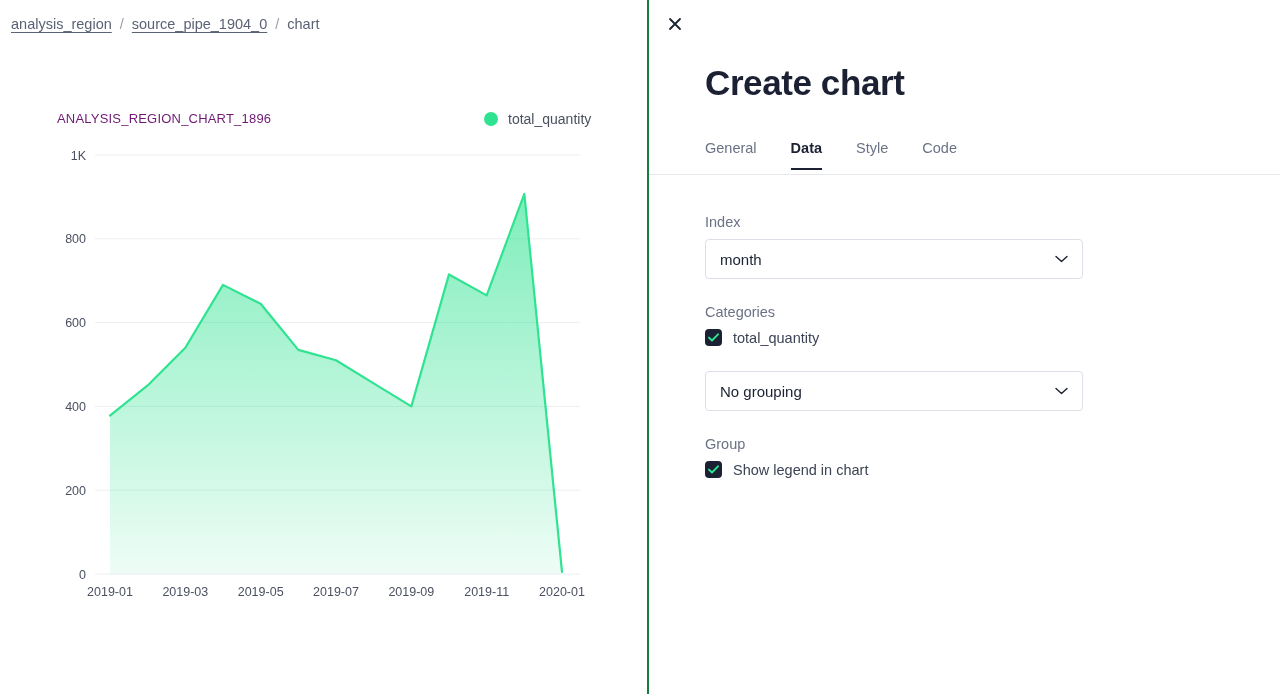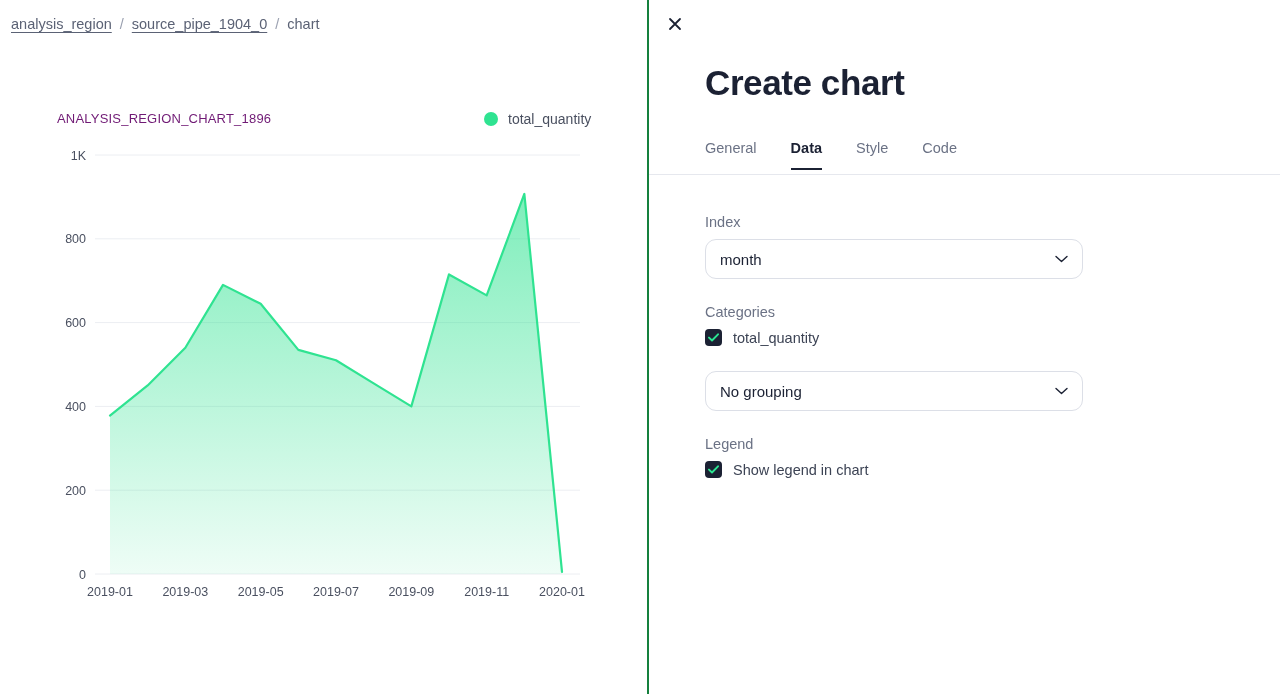--- a/index.html
+++ b/index.html
@@ -94,21 +94,21 @@
     position: absolute; left: 0; top: 174px;
     width: 633px; height: 1px; background: #e6e8ee;
   }
 
   .form { position: absolute; left: 56px; top: 214px; width: 378px; }
   .field-label {
     font-size: 14.5px; color: #6b7285; margin-bottom: 9px;
   }
   .select-box {
     width: 378px; height: 40px;
-    border: 1px solid #dcdfe7; border-radius: 11px;
+    border: 1px solid #dcdfe7; border-radius: 4px;
     background: #fff;
     display: flex; align-items: center; justify-content: space-between;
     padding: 0 14px;
     font-size: 15px; color: #1b2133;
     cursor: pointer;
   }
   .chev { flex: 0 0 auto; display: flex; align-items: center; }
   .group-gap { height: 25px; }
   .check-row { display: flex; align-items: center; gap: 11px; }
   .checkbox {
@@ -226,21 +226,21 @@
         <span>No grouping</span>
         <span class="chev">
           <svg width="13" height="8" viewBox="0 0 13 8" aria-hidden="true">
             <path d="M1 1.5 L6.5 6.5 L12 1.5" fill="none" stroke="#1b2133" stroke-width="1.4" stroke-linecap="round" stroke-linejoin="round"></path>
           </svg>
         </span>
       </div>
 
       <div class="group-gap"></div>
 
-      <div class="field-label">Legend</div>
+      <div class="field-label">Group</div>
       <div class="check-row">
         <span class="checkbox">
           <svg width="11" height="9" viewBox="0 0 11 9" aria-hidden="true">
             <path d="M1 4.6 L4 7.5 L10 1.3" fill="none" stroke="#2ce592" stroke-width="1.9" stroke-linecap="round" stroke-linejoin="round"></path>
           </svg>
         </span>
         <span class="check-label">Show legend in chart</span>
       </div>
 
     </div>

